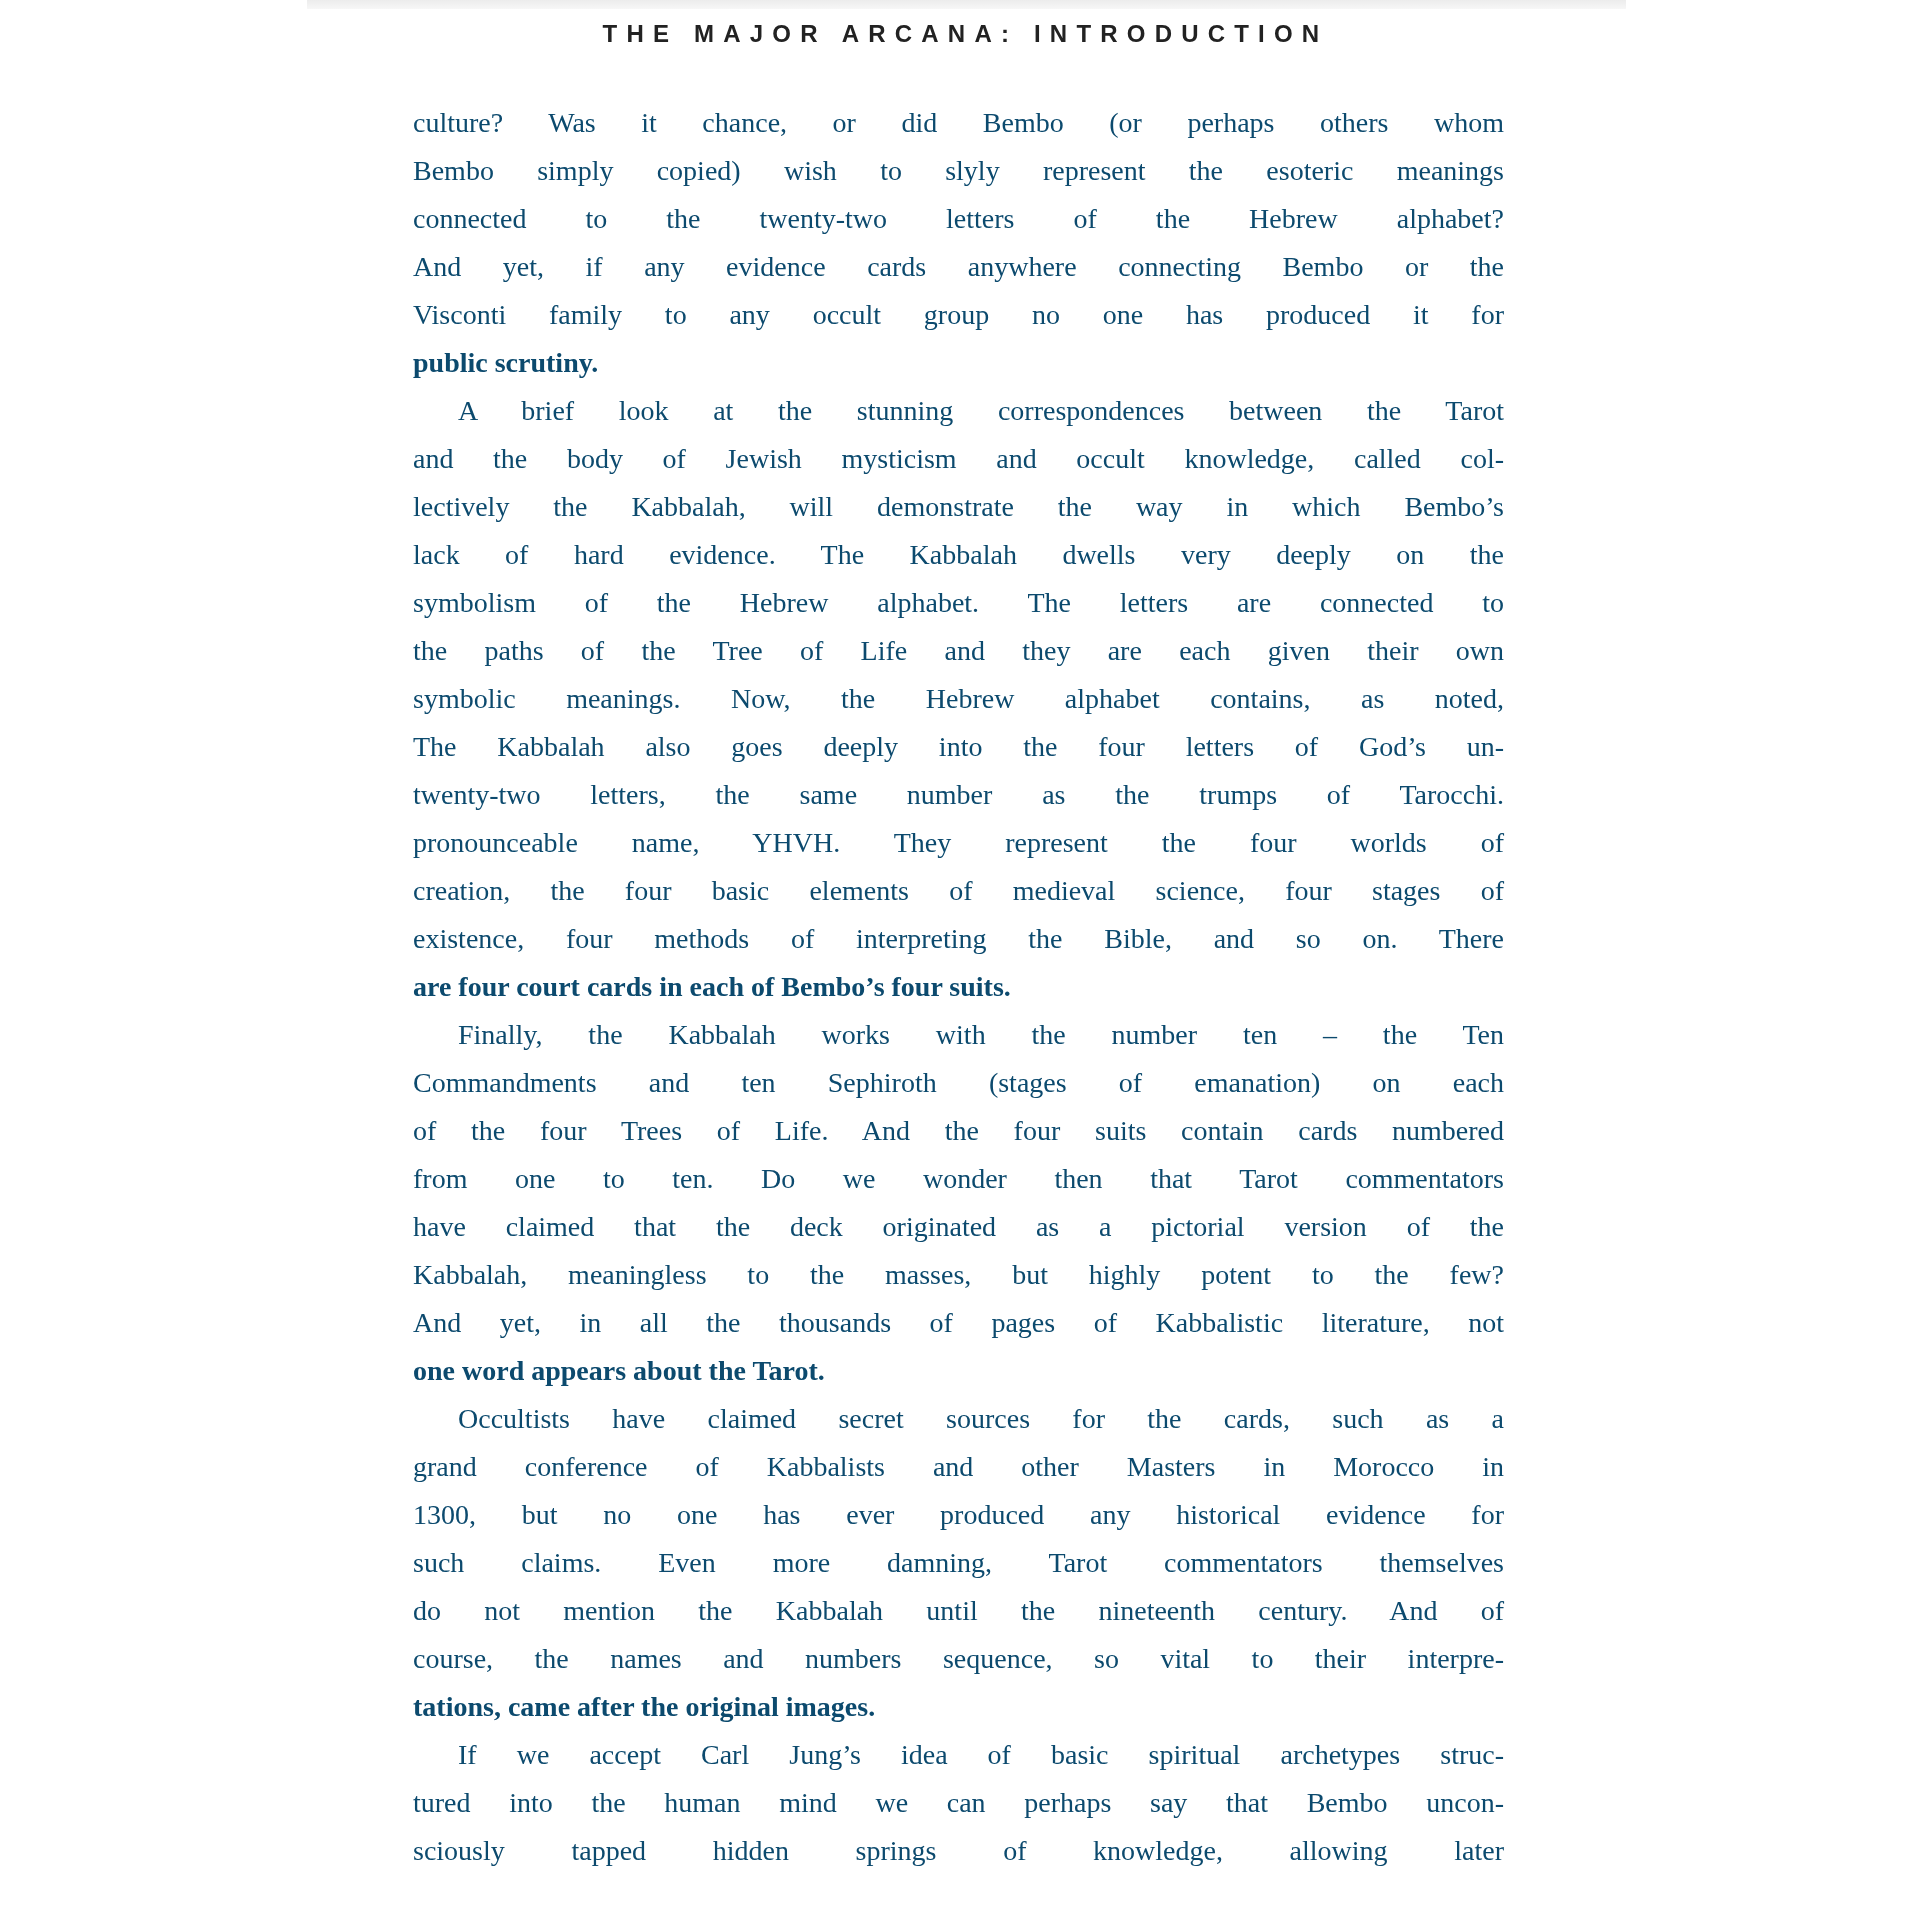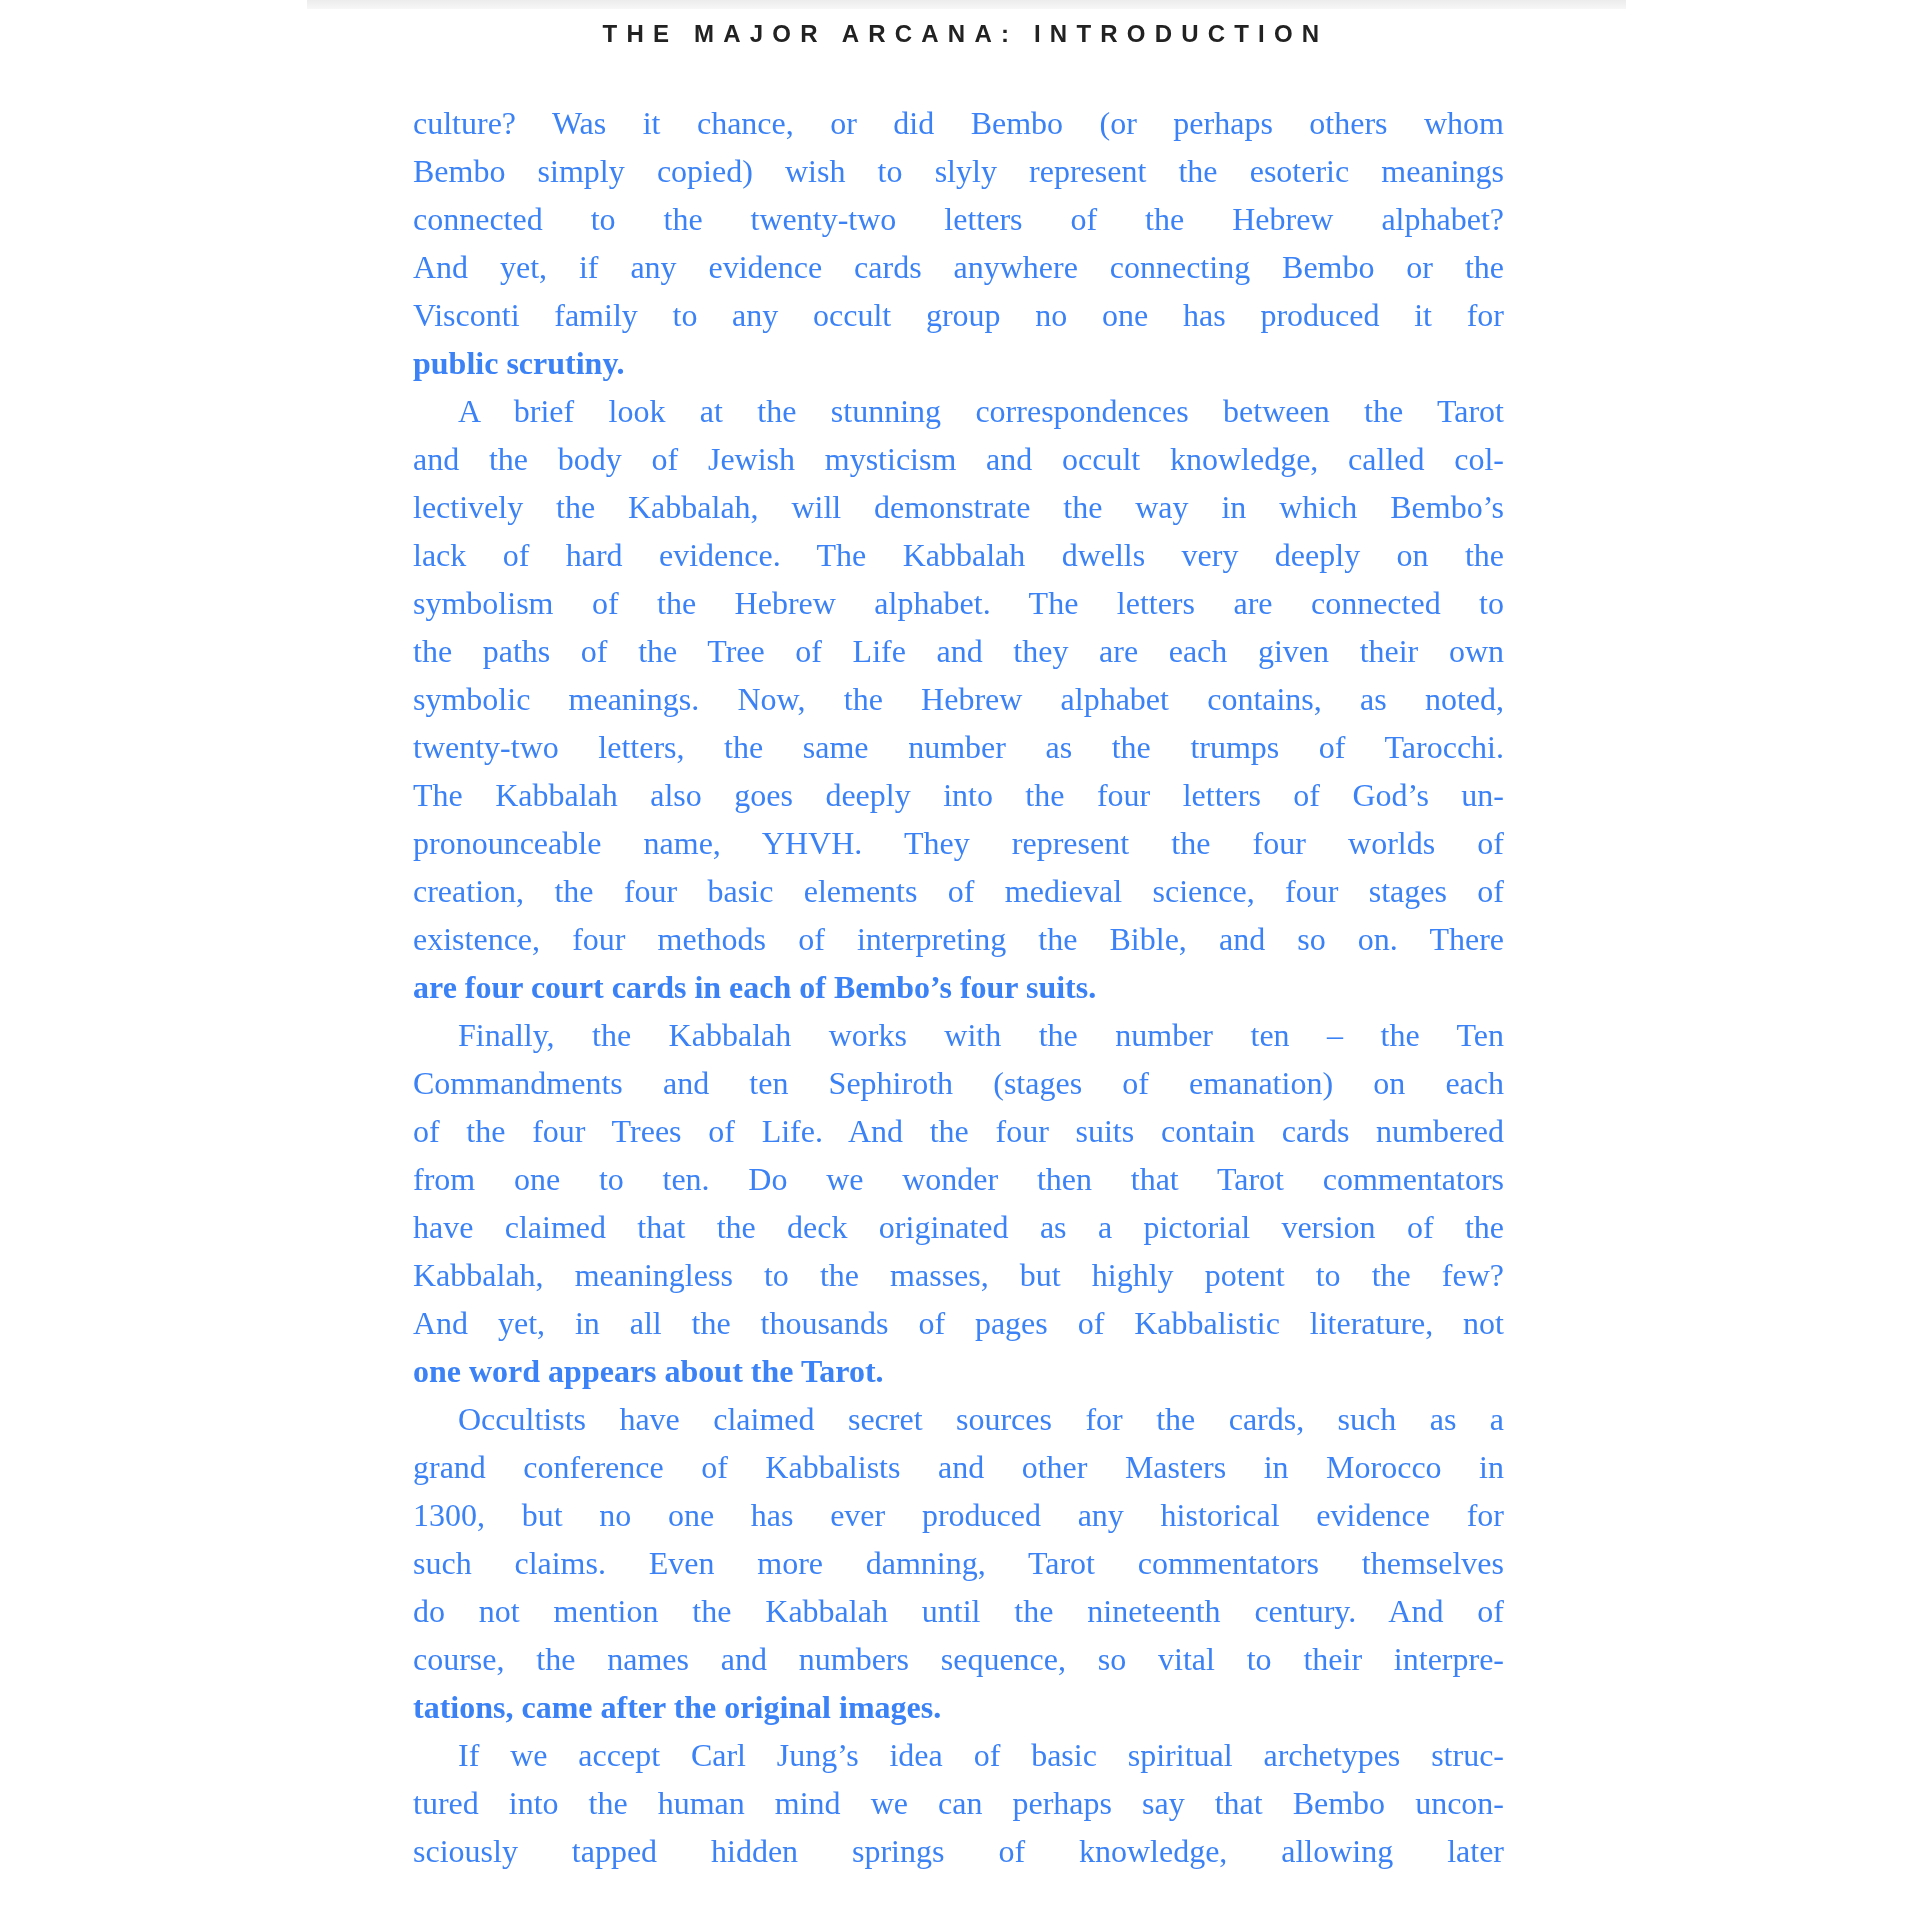--- a/index.html
+++ b/index.html
@@ -34,23 +34,23 @@
       letter-spacing: 9.2px;
       color: #222222;
       line-height: 25px;
     }
     .text-block {
       position: absolute;
       left: 413px;
       top: 99px;
       width: 1091px;
       font-family: "Liberation Serif", serif;
-      font-size: 32px;
+      font-size: 28px;
       line-height: 48px;
-      color: #3b82f6;
+      color: #0c4a6e;
     }
     .para {
       margin: 0;
       text-align: justify;
       text-align-last: justify;
       hyphens: manual;
     }
     .line {
       display: block;
       white-space: nowrap;
@@ -87,22 +87,22 @@
   </div>
 
   <div class="para">
     <span class="line indent">A brief look at the stunning correspondences between the Tarot</span>
     <span class="line">and the body of Jewish mysticism and occult knowledge, called col-</span>
     <span class="line">lectively the Kabbalah, will demonstrate the way in which Bembo’s</span>
     <span class="line">lack of hard evidence. The Kabbalah dwells very deeply on the</span>
     <span class="line">symbolism of the Hebrew alphabet. The letters are connected to</span>
     <span class="line">the paths of the Tree of Life and they are each given their own</span>
     <span class="line">symbolic meanings. Now, the Hebrew alphabet contains, as noted,</span>
+    <span class="line">The Kabbalah also goes deeply into the four letters of God’s un-</span>
     <span class="line">twenty-two letters, the same number as the trumps of Tarocchi.</span>
-    <span class="line">The Kabbalah also goes deeply into the four letters of God’s un-</span>
     <span class="line">pronounceable name, YHVH. They represent the four worlds of</span>
     <span class="line">creation, the four basic elements of medieval science, four stages of</span>
     <span class="line">existence, four methods of interpreting the Bible, and so on. There</span>
     <span class="line last">are four court cards in each of Bembo’s four suits.</span>
   </div>
 
   <div class="para">
     <span class="line indent">Finally, the Kabbalah works with the number ten – the Ten</span>
     <span class="line">Commandments and ten Sephiroth (stages of emanation) on each</span>
     <span class="line">of the four Trees of Life. And the four suits contain cards numbered</span>

